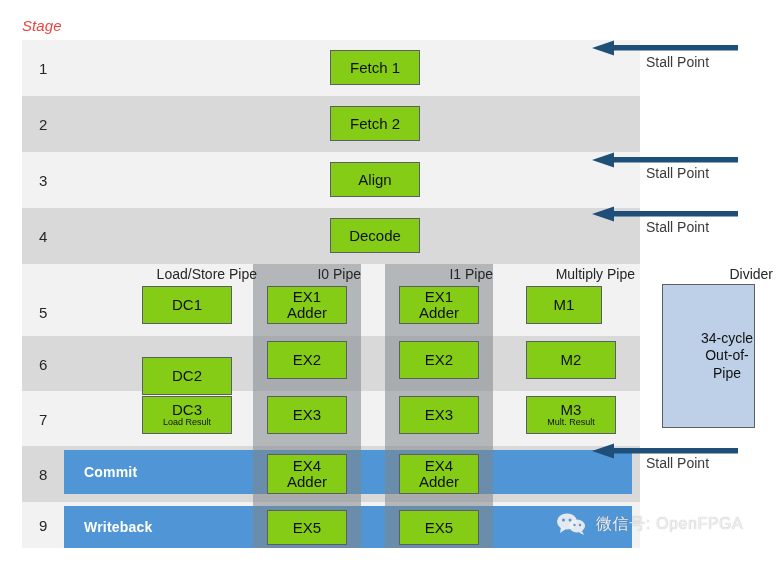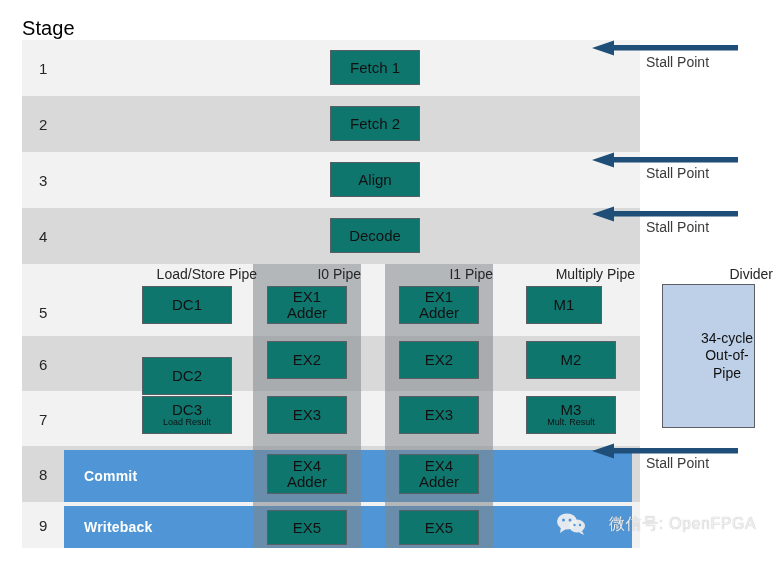--- a/index.html
+++ b/index.html
@@ -14,23 +14,24 @@
     overflow: hidden;
     font-family: "Liberation Sans", sans-serif;
     color: #1a1a1a;
   }
 
   
   #stage-caption {
     position: absolute;
     left: 22px;
     top: 17px;
-    font-size: 20px;
-    color: #000000;
+    font-size: 15px;
+    color: #ef4444;
     letter-spacing: .1px;
+    font-style: italic;
   }
 
   
   #pipeline-table {
     position: absolute;
     left: 22px;
     top: 40px;
     width: 618px;
     height: 508px;
   }
@@ -75,21 +76,21 @@
     font-size: 14px;
     font-weight: bold;
     letter-spacing: .2px;
     white-space: nowrap;
   }
 
   
   .unit-box {
     position: absolute;
     box-sizing: border-box;
-    background: #0f766e;
+    background: #84cc16;
     border: 1px solid #5a5f66;
     display: flex;
     flex-direction: column;
     align-items: center;
     justify-content: center;
     font-size: 15px;
     color: #111111;
     line-height: 1.05;
     text-align: right;
   }
@@ -139,21 +140,21 @@
     white-space: nowrap;
   }
 
   
   #watermark {
     position: absolute;
     left: 556px;
     top: 512px;
     display: flex;
     align-items: center;
-    gap: 23px;
+    gap: 10px;
     pointer-events: none;
     text-align: center;
   }
   #watermark .wm-text {
     font-size: 16px;
     color: #efefef;
     letter-spacing: .6px;
     text-shadow: 0 0 1px rgba(90,90,90,.55);
     white-space: nowrap;
   }
@@ -186,21 +187,21 @@
   <div class="stage-row light" style="top:351px;height:55px">
     <span class="stage-number">7</span>
   </div>
   <div class="stage-row dark" style="top:406px;height:56px">
     <span class="stage-number">8</span>
   </div>
   <div class="stage-row light" style="top:462px;height:46px">
     <span class="stage-number">9</span>
   </div>
 
-  <div class="blue-bar" style="left:42px;top:410px;width:568px;height:52px">
+  <div class="blue-bar" style="left:42px;top:410px;width:568px;height:44px">
     <span class="blue-bar-label">Commit</span>
   </div>
   <div class="blue-bar" style="left:42px;top:466px;width:568px;height:42px">
     <span class="blue-bar-label">Writeback</span>
   </div>
 
   <div class="pipe-column" style="left:231px;top:224px;width:108px;height:284px"></div>
   <div class="pipe-column" style="left:363px;top:224px;width:108px;height:284px"></div>
 
   <div class="unit-box" style="left:308px;top:10px;width:90px;height:35px">

